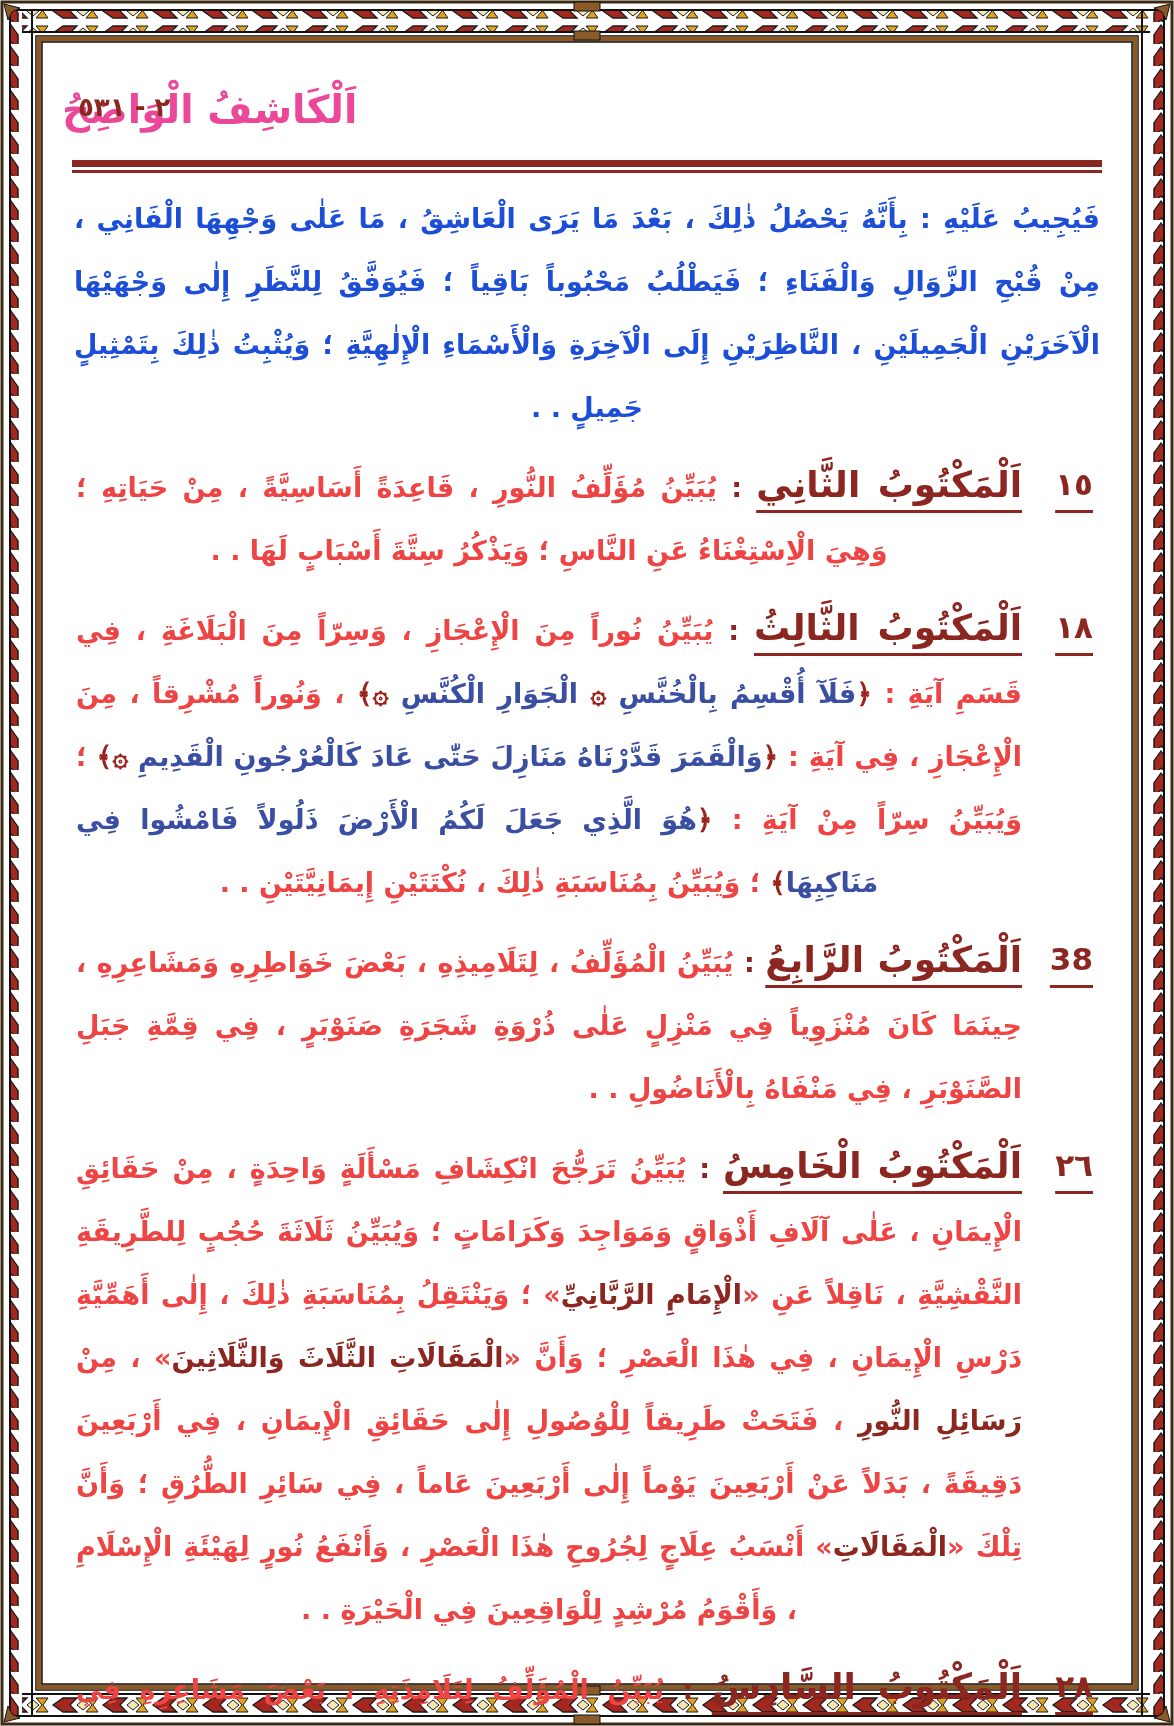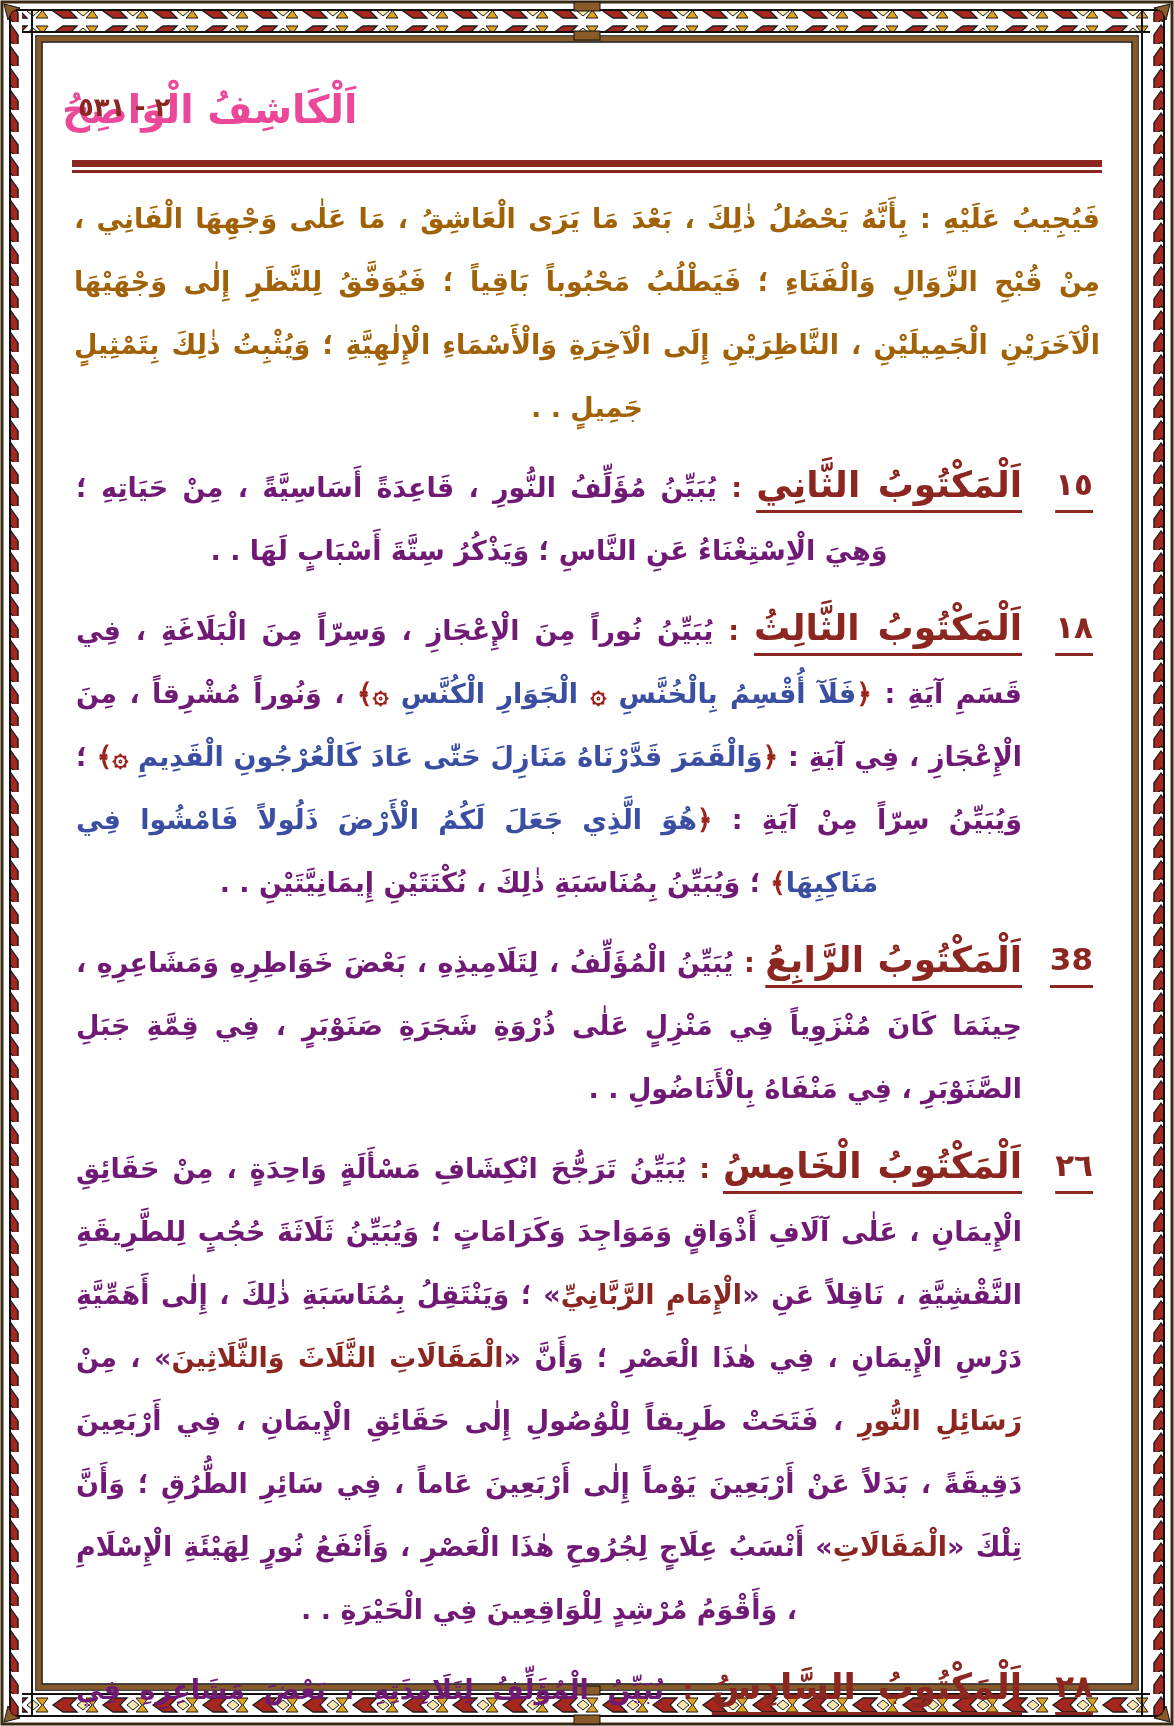--- a/index.html
+++ b/index.html
@@ -34,21 +34,21 @@
   .rule{margin:4px 10px 0 10px;}
   .rule .r1{height:7px;background:#8c2620;}
   .rule .r2{height:3px;background:#8c2620;margin-top:3px;}
   .body-text{
     font-size:27px;
     color:#161616;
     padding:6px 4px 0 4px;
   }
   p{margin:0;}
   .intro{
-    color:#a16207;
+    color:#1d4ed8;
     line-height:63px;
     text-align:justify;
     text-align-last:center;
     margin:8px 8px 0 8px;
   }
   .entry{position:relative;margin-top:14px;}
   .enum{
     position:absolute;
     right:9px;top:0;
     color:#8c2620;
@@ -68,21 +68,21 @@
   }
   .entry.last-right .ebody{text-align-last:right;}
   .etitle{
     color:#8c2620;
     font-size:36px;
     text-decoration:underline;
     text-decoration-thickness:3px;
     text-underline-offset:13px;
   }
   .sep{color:#8c2620;}
-  .ink{color:#701a75;}
+  .ink{color:#ef4444;}
   .maroon{color:#8c2620;}
   .quran{color:#3b4fa2;}
   .orn{color:#9c231c;}
 </style>
 </head>
 <body>
 
 <div class="page">
 
   <svg class="frame" width="1174" height="1726" viewBox="0 0 1174 1726" xmlns="http://www.w3.org/2000/svg">

